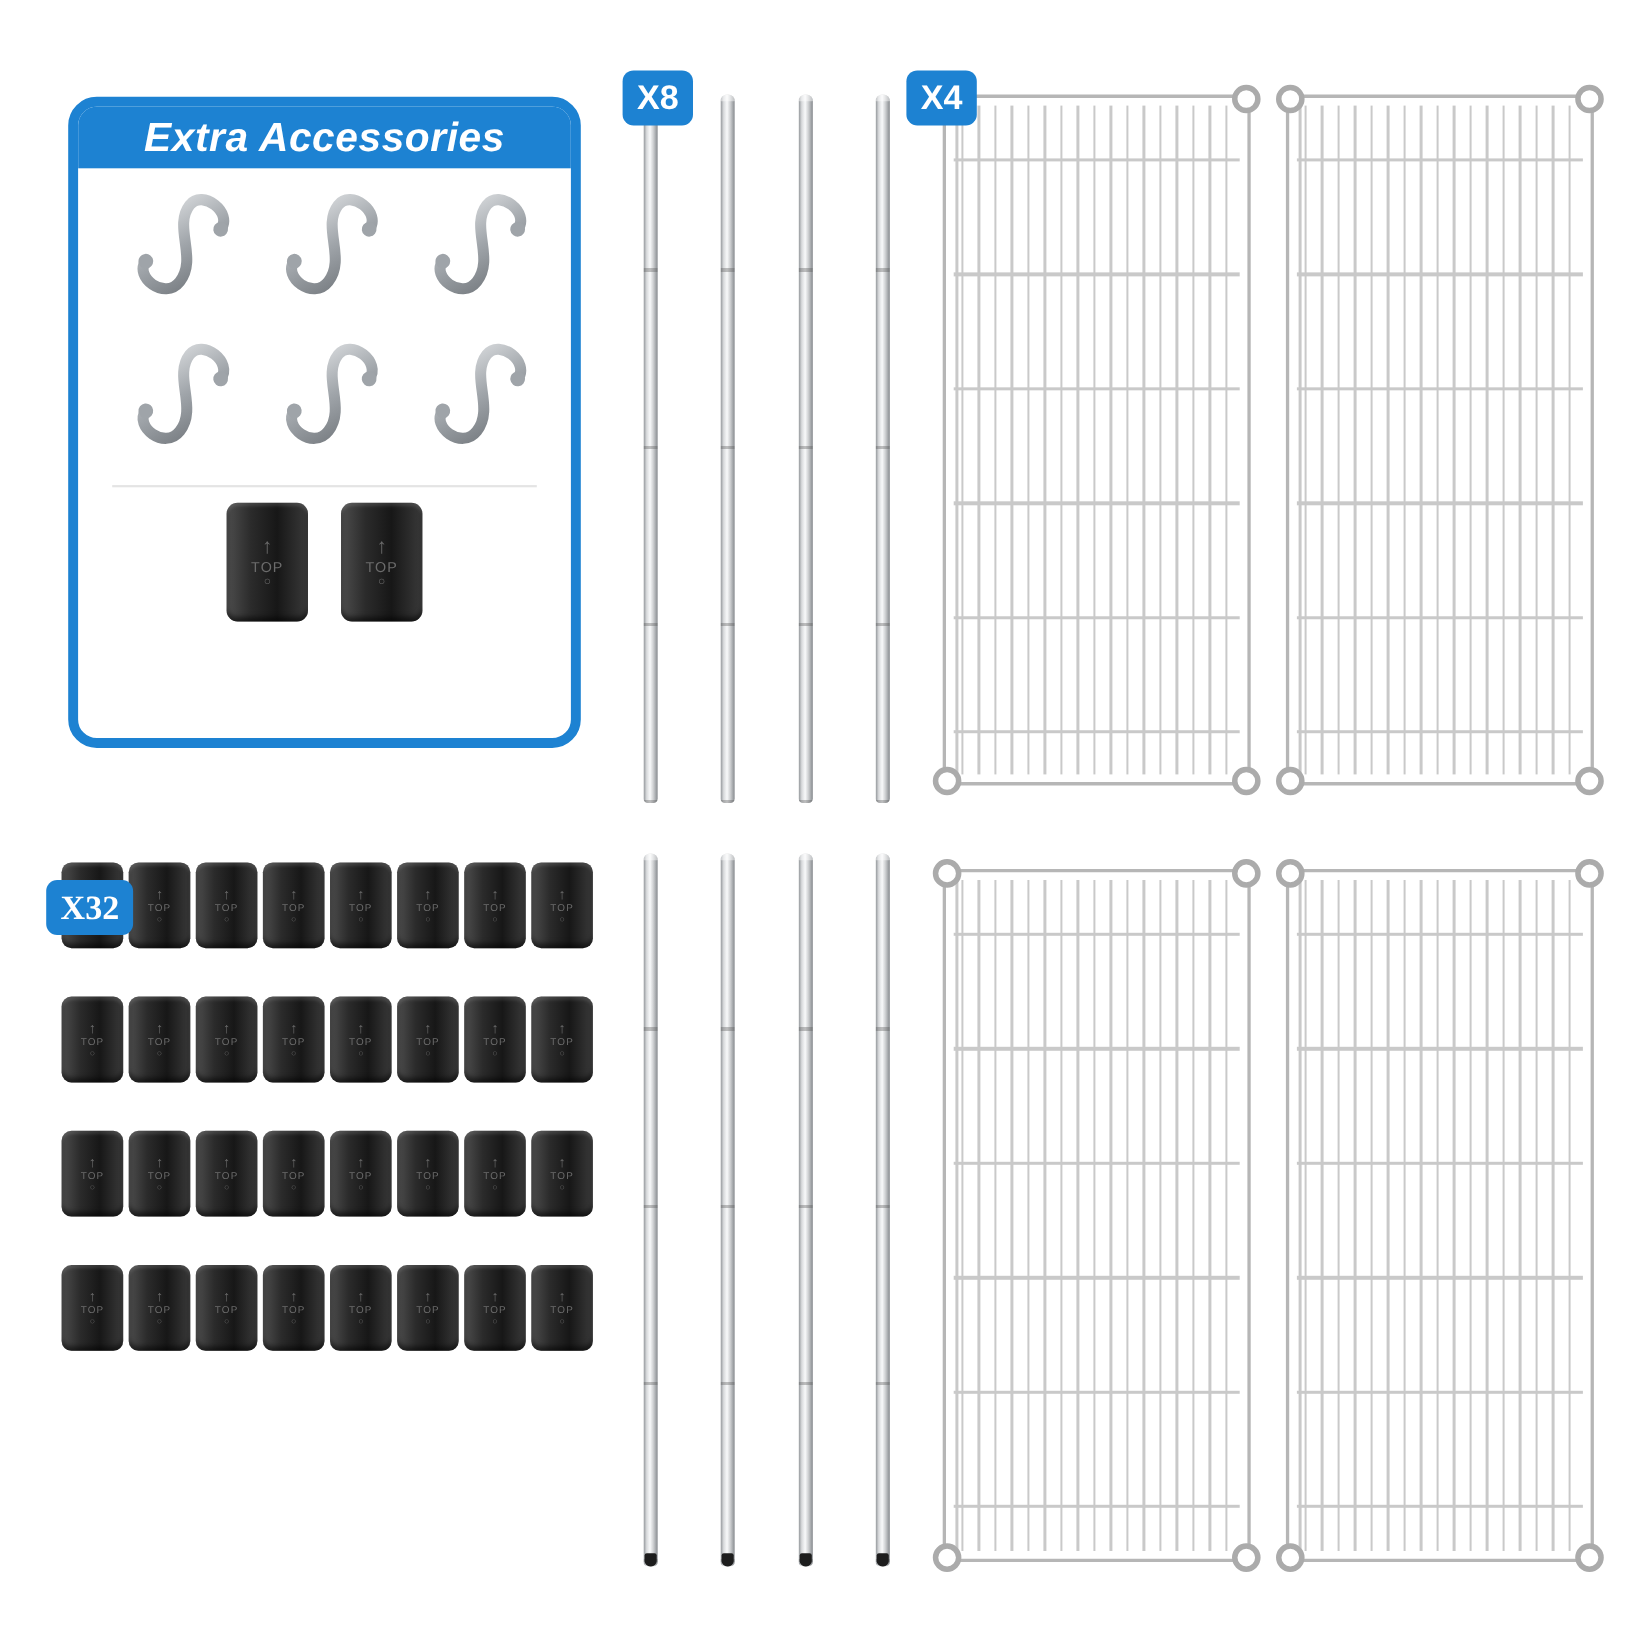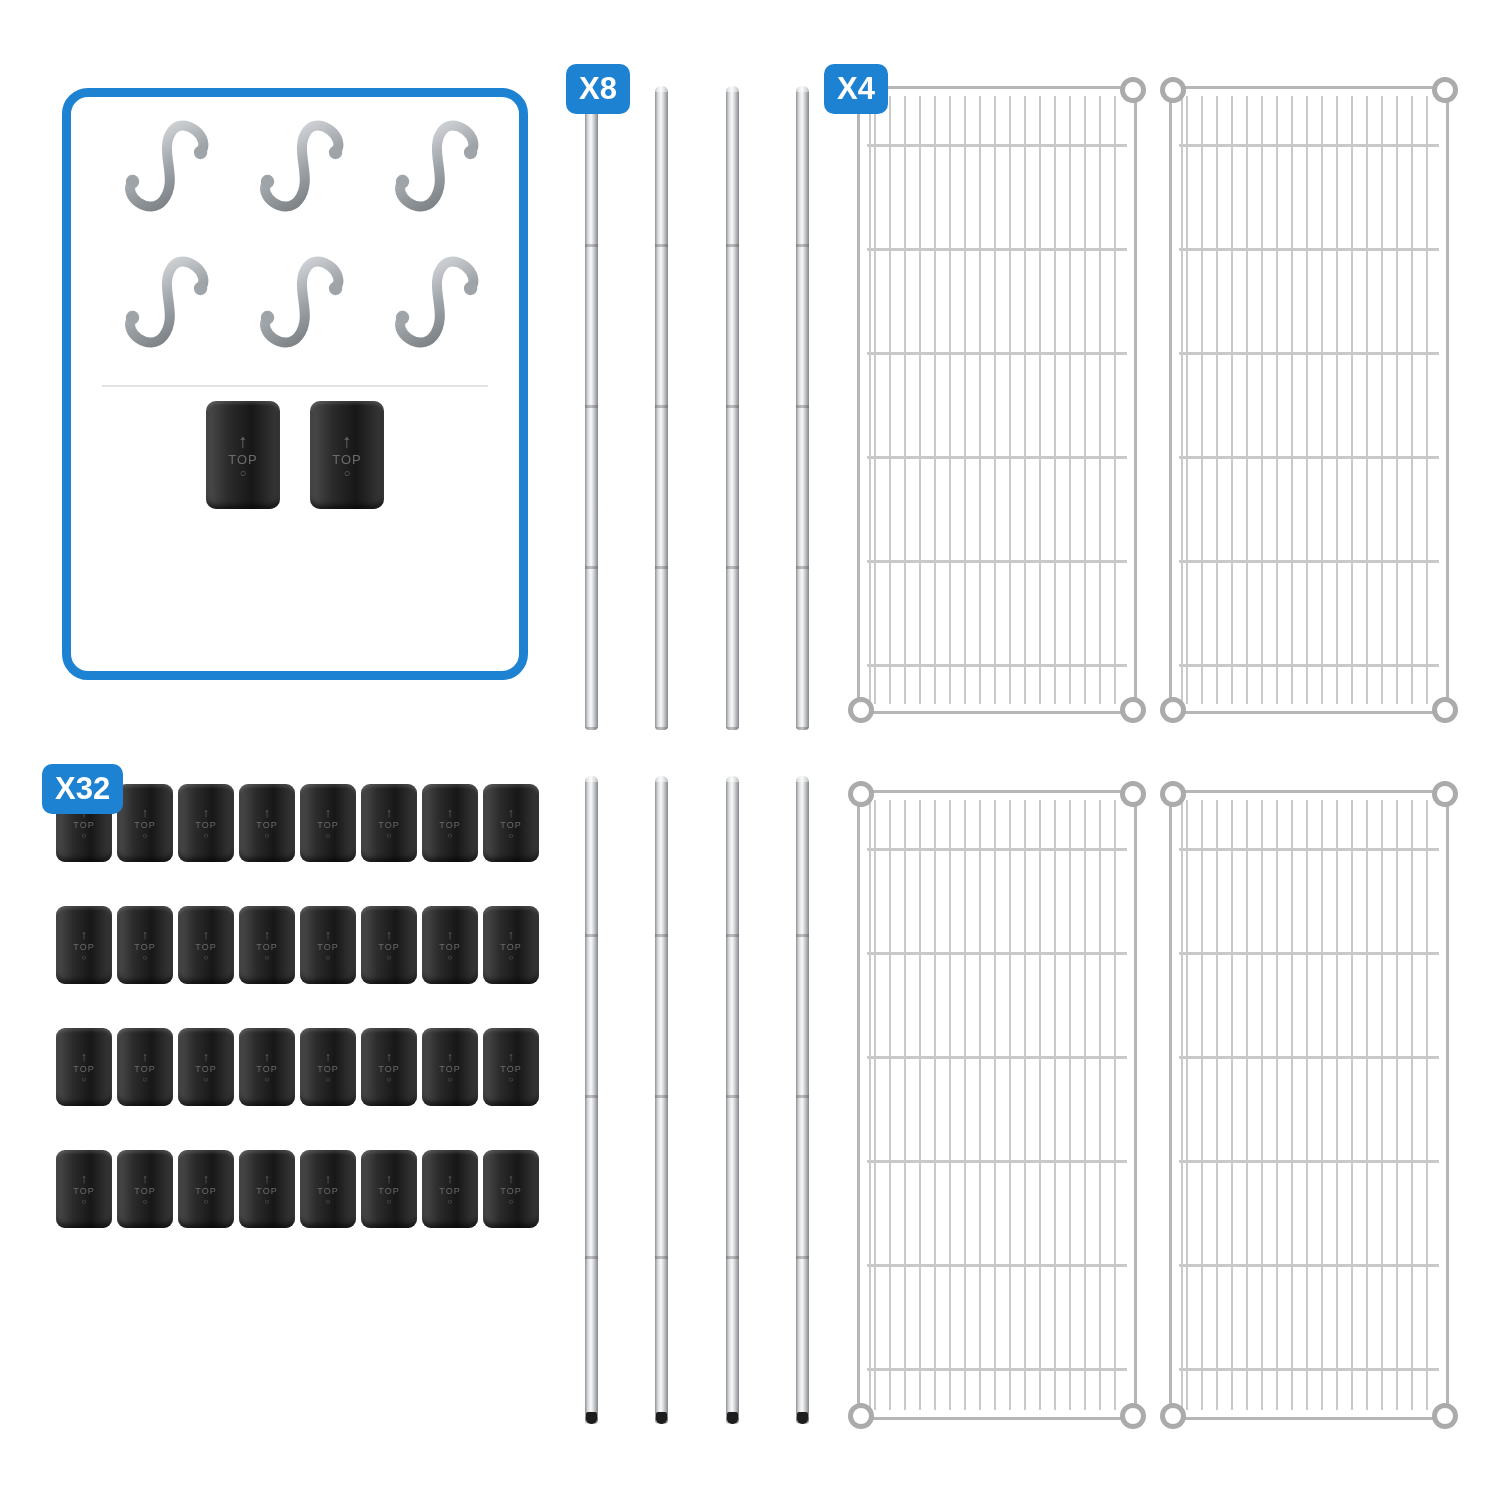--- a/index.html
+++ b/index.html
@@ -47,21 +47,21 @@
   .clip-sm .clip-label { font-size:9px; }
   .clip-sm .clip-o { font-size:8px; }
 
   
   .badge {
     position:absolute; background:#1d82d2; color:#fff; font-weight:bold;
     font-size:31px; border-radius:10px; padding:7px 13px; z-index:3;
   }
   .badge-poles  { left:566px; top:64px; }
   .badge-shelves{ left:824px; top:64px; }
-  .badge-clips  { left:42px;  top:764px; }
+  .badge-clips  { left:42px;  top:800px;font-family:Liberation Serif, serif; }
 
   
   .poles { position:absolute; display:flex; justify-content:space-between; }
   .poles-top    { left:585px; top:86px;  width:224px; height:644px; }
   .poles-bottom { left:585px; top:776px; width:224px; height:648px; }
   .pole {
     position:relative; width:13px; height:100%;
     border-radius:6px 6px 4px 4px;
     background:
       repeating-linear-gradient(180deg, rgba(0,0,0,0) 0 158px, rgba(80,80,80,.35) 158px 161px),
@@ -105,20 +105,23 @@
     position:absolute; left:56px; top:784px; width:484px;
     display:flex; flex-wrap:wrap; column-gap:5px; row-gap:44px;
   }
 </style>
 </head>
 <body>
 
 <div class="canvas">
 
   <section class="panel">
+    <div class="panel-header">
+      <span class="panel-title">Extra Accessories</span>
+    </div>
 
     <div class="hooks">
       <svg class="hook" width="126" height="134" viewBox="0 0 100 120">
         <defs>
           <linearGradient id="hookg" x1="0" y1="0" x2="1" y2="1">
             <stop offset="0" stop-color="#cdd0d3"></stop>
             <stop offset="0.5" stop-color="#a0a5aa"></stop>
             <stop offset="1" stop-color="#7d8287"></stop>
           </linearGradient>
         </defs>

